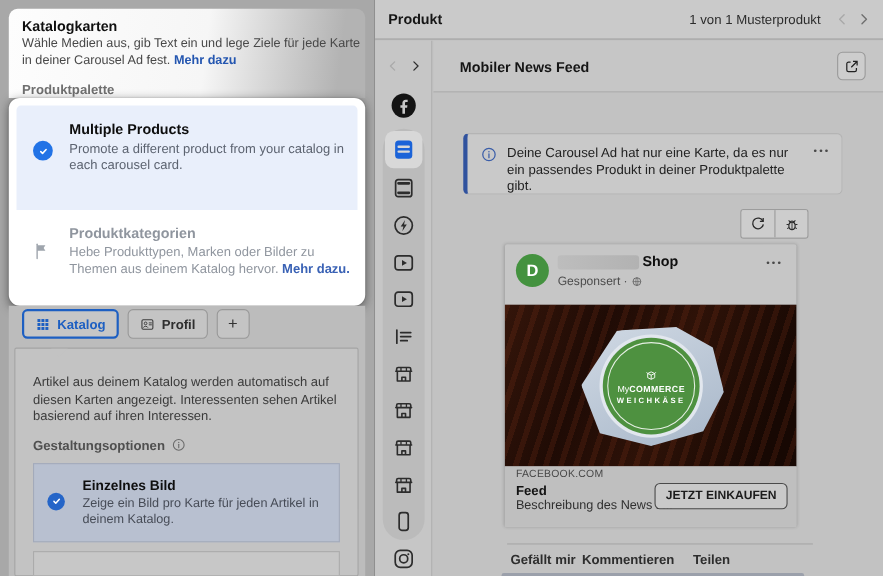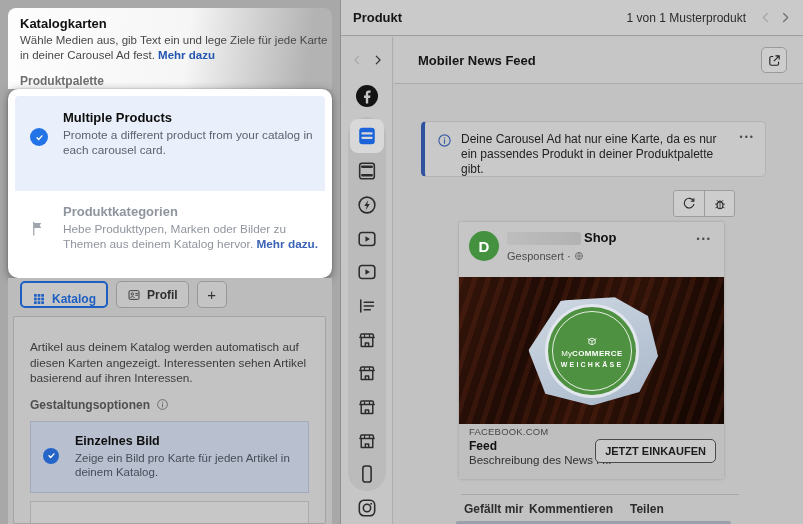--- a/index.html
+++ b/index.html
@@ -29,21 +29,21 @@
   .opt-title { font-size:13px; font-weight:bold; color:#0d0d0d; margin-bottom:3px; }
   .opt-desc { font-size:11.8px; line-height:15px; color:#5c6370; width:258px; }
   .opt-card.plain .opt-title { color:#8f959e; }
   .opt-card.plain .opt-desc { color:#8f959e; width:256px; }
   .opt-desc a { color:#3a62b5; font-weight:bold; text-decoration:none; }
 
   .dim-left { position:absolute; left:8px; top:278px; width:324px; height:246px; background:#bcbcbc; }
   .tabs { position:absolute; left:12px; top:3px; display:flex; align-items:center; }
   .tab { display:inline-flex; align-items:center; gap:6px; height:27px; padding:0 10px;
     font-size:12px; font-weight:bold; border-radius:5px; background:#c4c4c4; border:1px solid #989898; color:#2f2f2f; }
-  .tab.active { border:2px solid #1d5fc2; color:#1d5fc2; background:#c6c6c6;align-items:flex-end; }
+  .tab.active { border:2px solid #1d5fc2; color:#1d5fc2; background:#c6c6c6; }
   .tab.add { width:30px; justify-content:center; font-size:15px; color:#333; margin-left:9px; font-weight:normal; }
   .tab + .tab { margin-left:8px; }
   .tab svg { width:14px; height:14px; }
 
   .panel { position:absolute; left:5px; top:38px; width:313px; height:208px; background:#c3c3c3;
     border:1px solid #a4a4a4; border-radius:2px; padding:15px 16px; overflow:hidden; }
   .notch { position:absolute; left:34px; top:-7px; width:12px; height:12px; background:#c3c3c3;
     border-left:1px solid #a4a4a4; border-top:1px solid #a4a4a4; transform:rotate(45deg); }
   .panel-title { font-size:13px; font-weight:bold; color:#181818; }
   .panel-desc { margin-top:8px; font-size:11.8px; line-height:15.5px; color:#3b3b3b; width:292px; }

